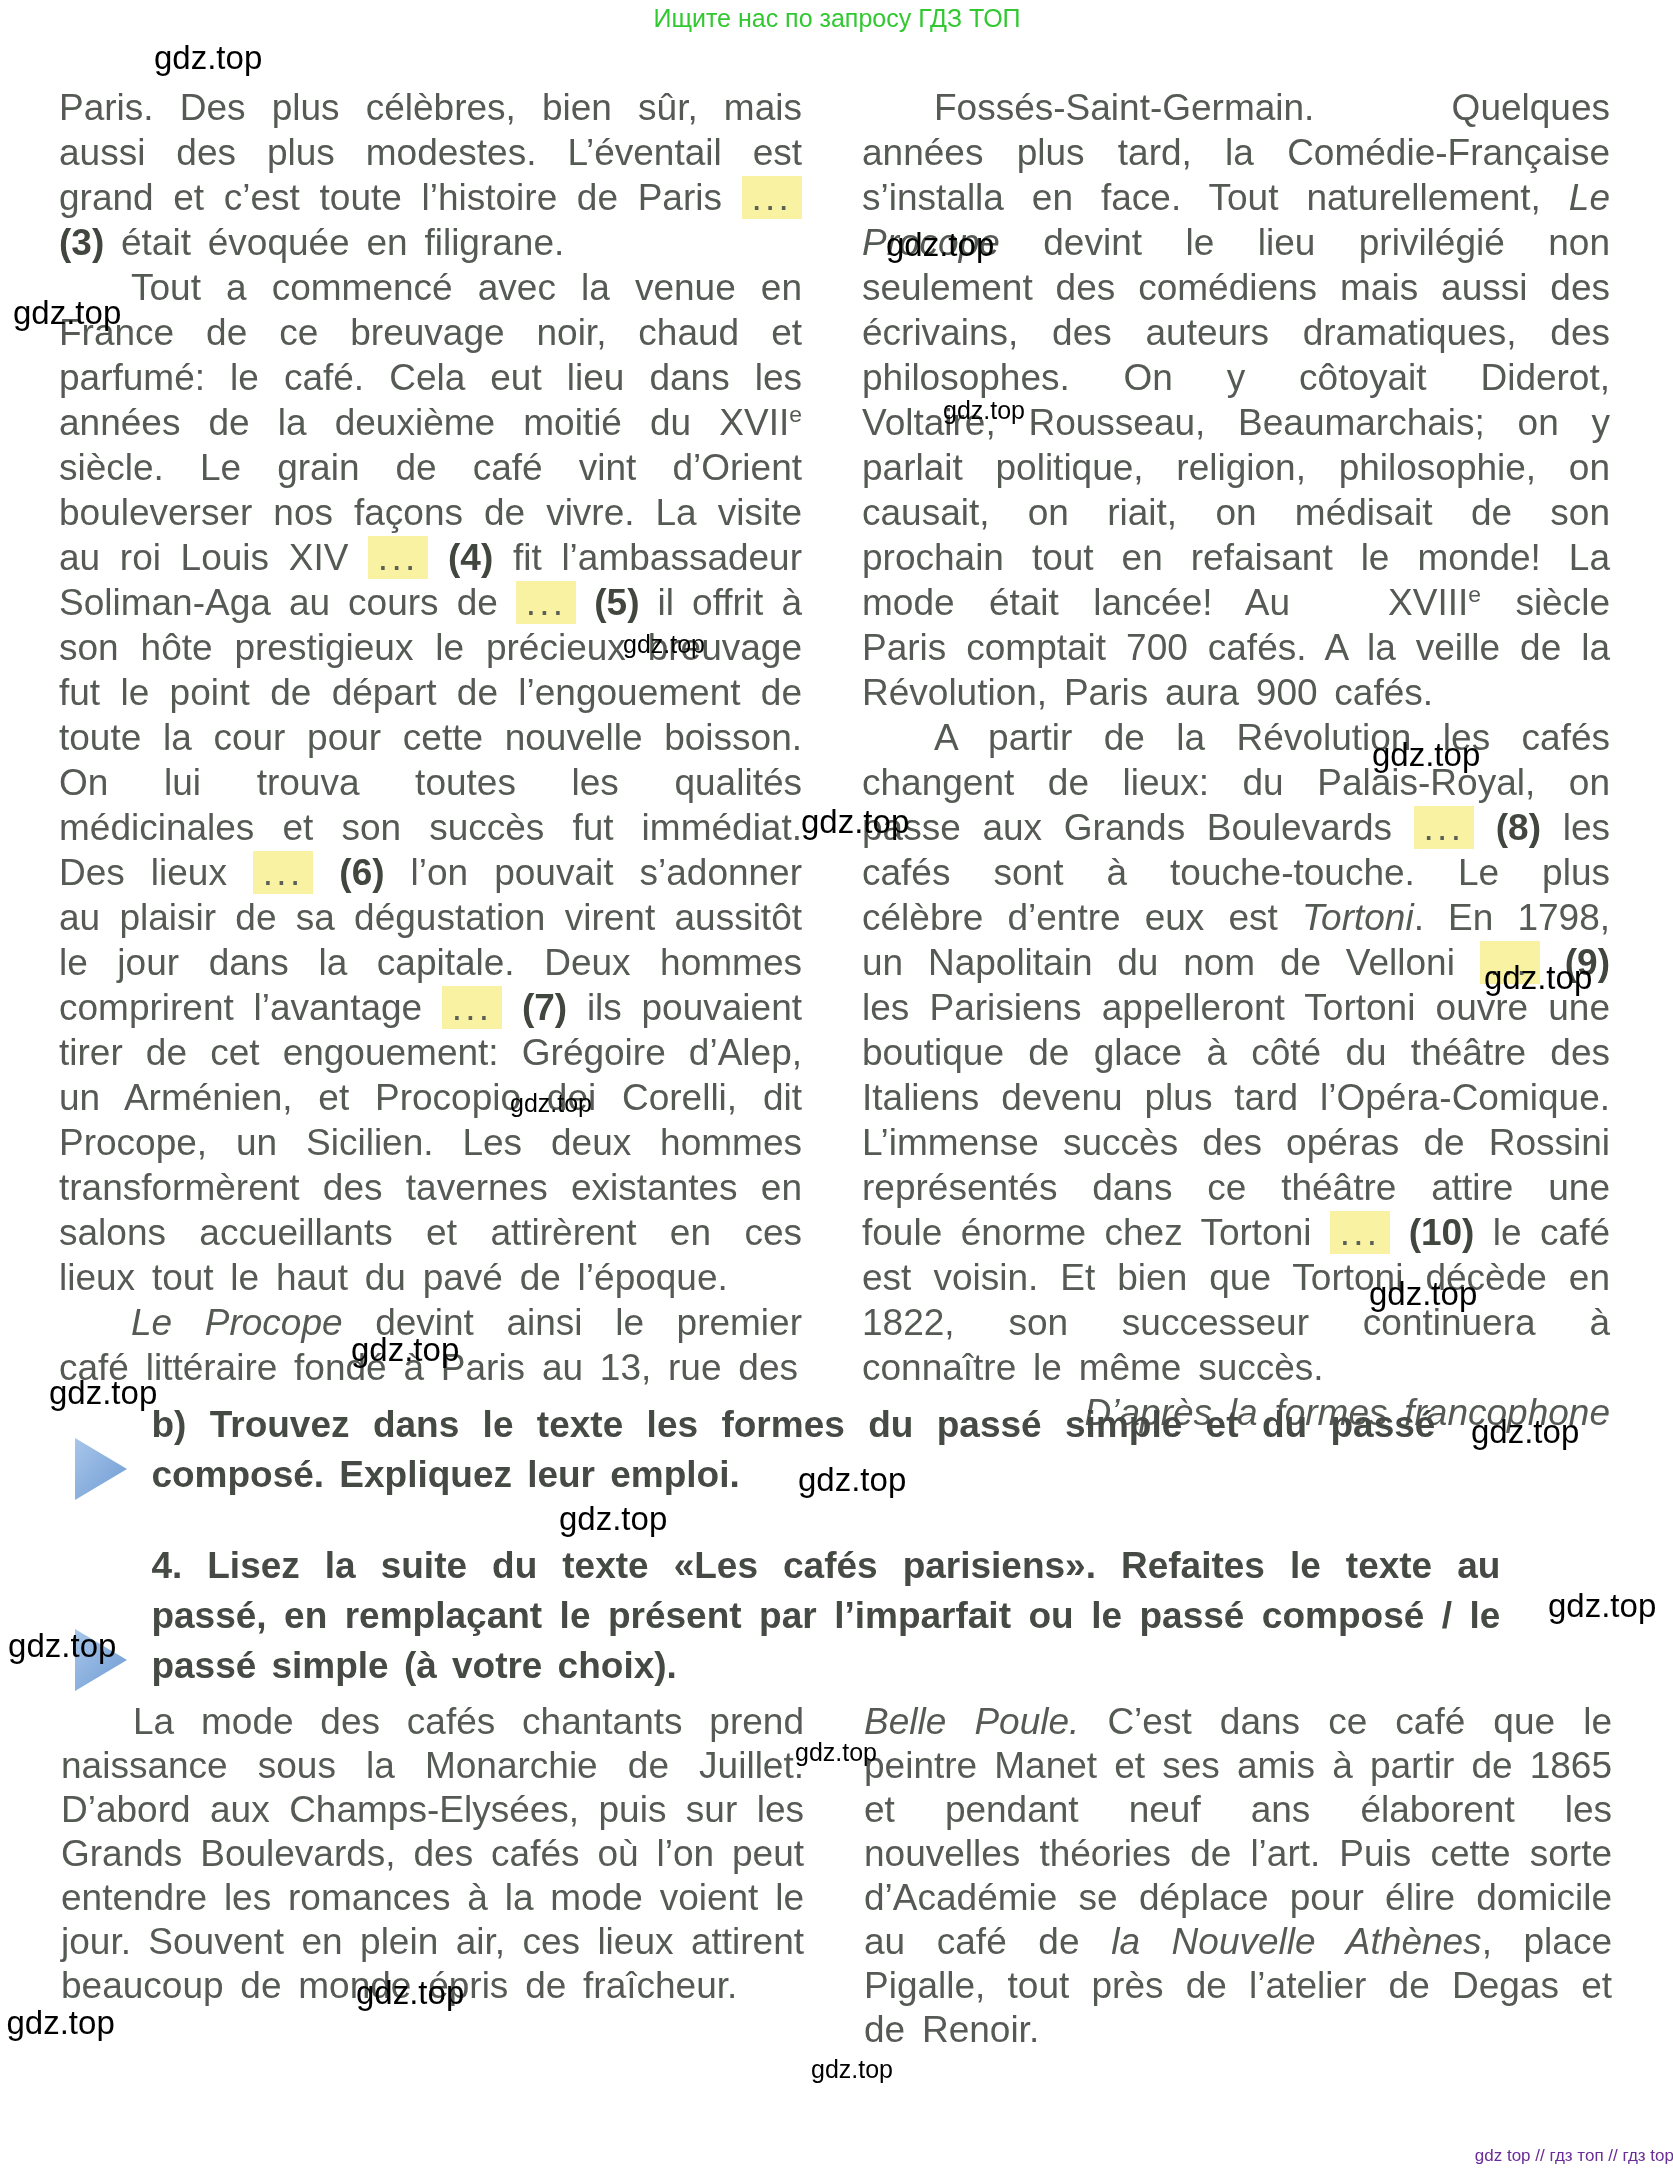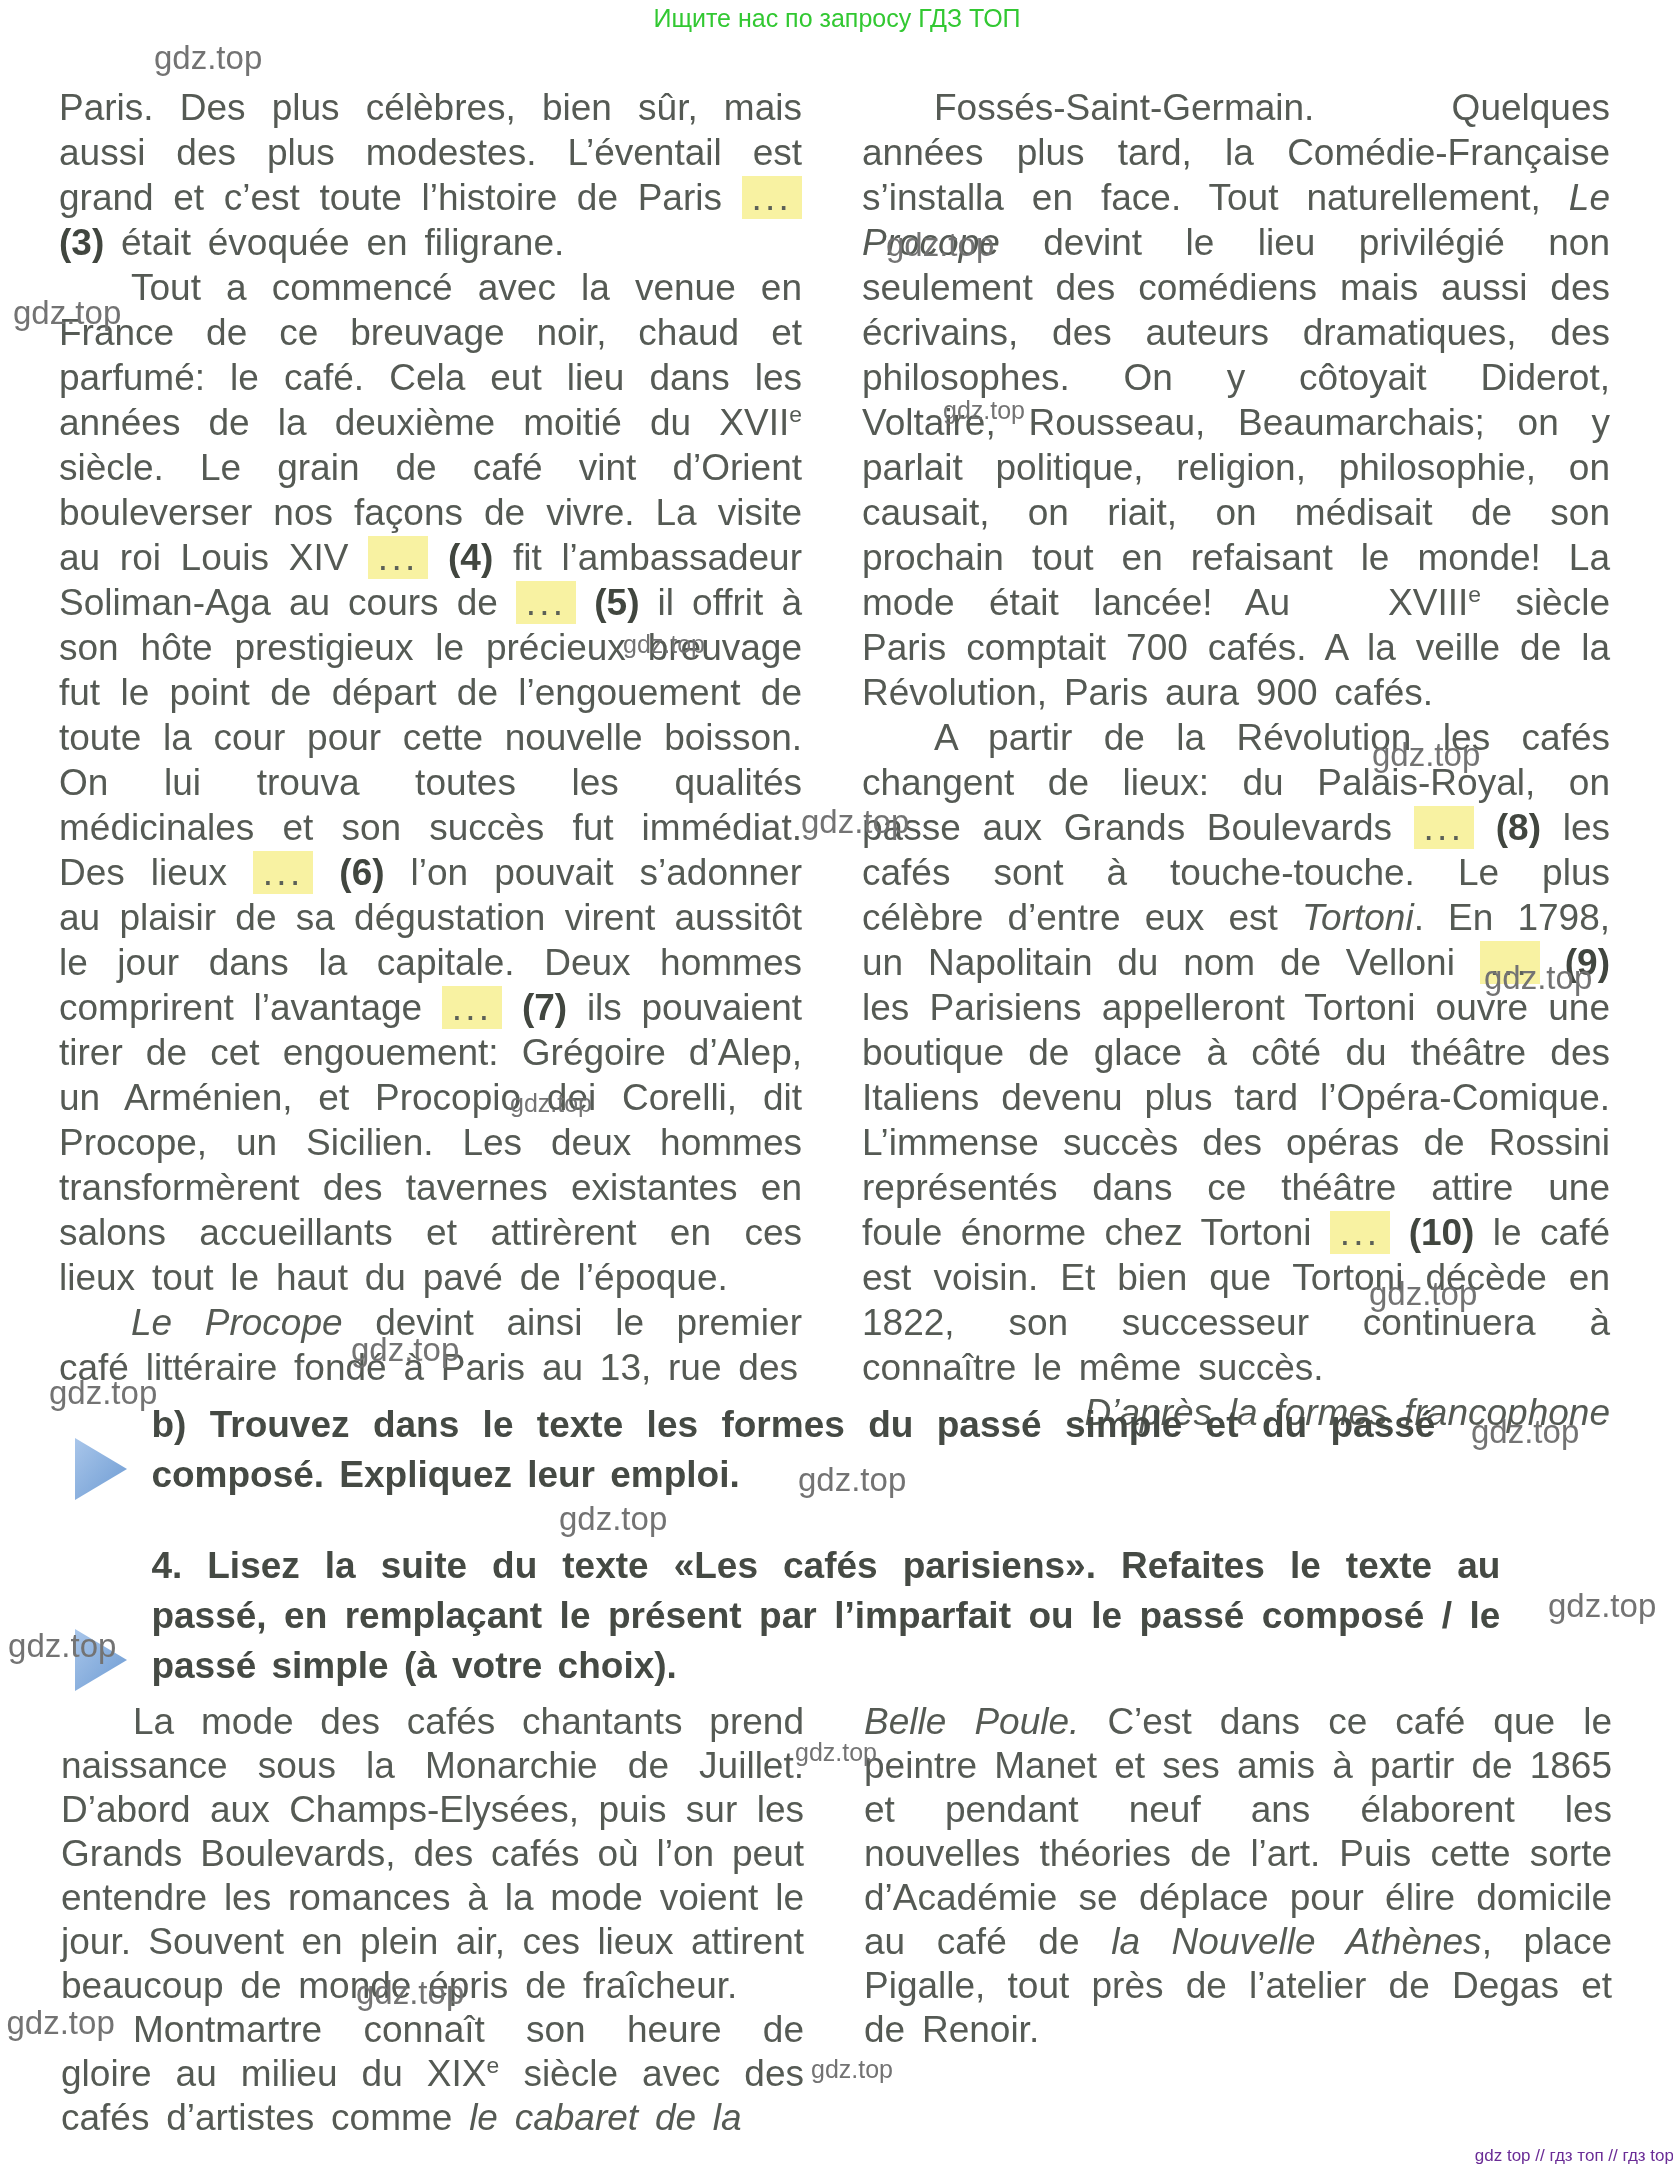--- a/index.html
+++ b/index.html
@@ -2,21 +2,21 @@
 <html style="font-size:13px"><head>
 <meta charset="utf-8">
 <style>
   html,body{margin:0;padding:0;background:#ffffff;}
   .page{position:relative;width:1674px;height:2183px;background:#ffffff;overflow:hidden;
         font-family:"Liberation Sans",sans-serif;color:#555a54;}
   .banner{position:absolute;top:4.1px;left:0;width:100%;text-align:center;
           font-size:25px;color:#32c832;}
   .footer{position:absolute;top:2146px;left:0;width:100%;text-align:right;
           font-size:17px;color:#6a2c96;}
-  .wm{position:absolute;color:#737373;white-space:nowrap;z-index:5;}
+  .wm{position:absolute;color:#000000;white-space:nowrap;z-index:5;}
   .cols{position:absolute;display:flex;}
   .block1{top:85px;left:59px;}
   .block2{top:1700px;left:61px;}
   .col-l{width:743px;margin-right:60px;}
   .col-r{width:748px;}
   p.para{margin:0;text-align:justify;font-size:37px;line-height:45px;word-spacing:6.5px;}
   .block2 p.para{line-height:44px;}
   p.para.indent{text-indent:72px;}
   p.para.right{text-align:right;font-style:italic;}
   .seg-i{font-style:italic;}
@@ -89,21 +89,20 @@
   <div class="exercise ex-4">
     <div class="tri"></div>
     <div class="ex-text">
         <p class="para">4. Lisez la suite du texte «Les cafés parisiens». Refaites le texte au passé, en remplaçant le présent par l’imparfait ou le passé composé / le passé simple (à votre choix).</p>
       </div>
   </div>
 
   <div class="cols block2">
     <div class="col-l">
         <p class="para indent">La mode des cafés chantants prend naissance sous la Monarchie de Juillet. D’abord aux Champs-Elysées, puis sur les Grands Boulevards, des cafés où l’on peut entendre les romances à la mode voient le jour. Souvent en plein air, ces lieux attirent beaucoup de monde épris de fraîcheur.</p>
-        <p class="para indent">Montmartre connaît son heure de gloire au milieu du XIX<span class="seg-sup">e</span> siècle avec des cafés d’artistes comme <span class="seg-i">le cabaret de la</span></p>
       </div>
     <div class="col-r">
         <p class="para"><span class="seg-i">Belle Poule.</span> C’est dans ce café que le peintre Manet et ses amis à partir de 1865 et pendant neuf ans élaborent les nouvelles théories de l’art. Puis cette sorte d’Académie se déplace pour élire domicile au café de <span class="seg-i">la Nouvelle Athènes</span>, place Pigalle, tout près de l’atelier de Degas et de Renoir.</p>
       </div>
   </div>
 
   <div class="footer">gdz top  //  гдз топ  //  гдз top</div>
 
 </div>
 

